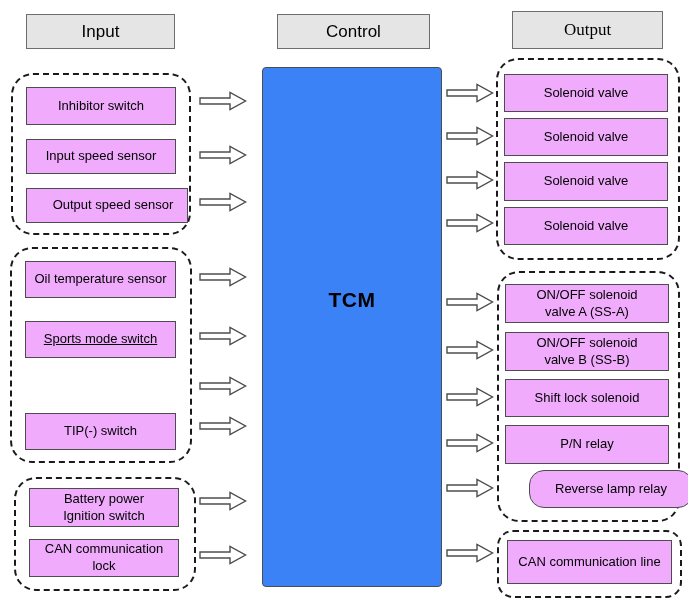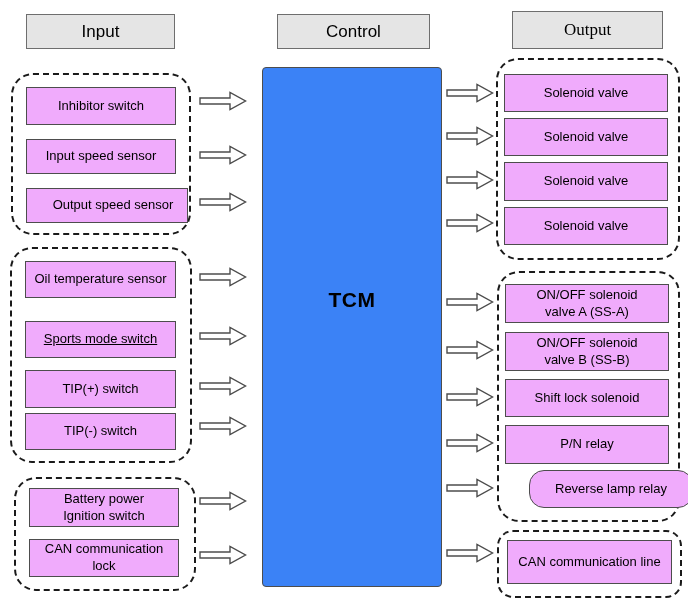--- a/index.html
+++ b/index.html
@@ -82,21 +82,20 @@
   <div class="dashed" style="left:11px; top:73px; width:176px; height:158px;"></div>
   <div class="dashed" style="left:10px; top:247px; width:178px; height:212px;"></div>
   <div class="dashed" style="left:14px; top:477px; width:178px; height:110px;"></div>
 
   <div class="node" style="left:26px; top:87px; width:148px; height:36px;">Inhibitor switch</div>
   <div class="node" style="left:26px; top:139px; width:148px; height:33px;">Input speed sensor</div>
   <div class="node" style="left:26px; top:188px; width:148px; height:33px;padding-left:12px;">Output speed sensor</div>
 
   <div class="node" style="left:25px; top:261px; width:149px; height:35px;">Oil temperature sensor</div>
   <div class="node" style="left:25px; top:321px; width:149px; height:35px;text-decoration:underline;">Sports mode switch</div>
-  <div class="node" style="left:25px; top:370px; width:149px; height:36px;">TIP(+) switch</div>
   <div class="node" style="left:25px; top:413px; width:149px; height:35px;">TIP(-) switch</div>
 
   <div class="node" style="left:29px; top:488px; width:148px; height:37px;">Battery power
 Ignition switch</div>
   <div class="node" style="left:29px; top:539px; width:148px; height:36px;">CAN communication
 lock</div>
 
   <svg class="arrow" style="left:199px; top:91px;" viewBox="0 0 48 20">
       <use href="#arrow-shape"></use>
     </svg>

